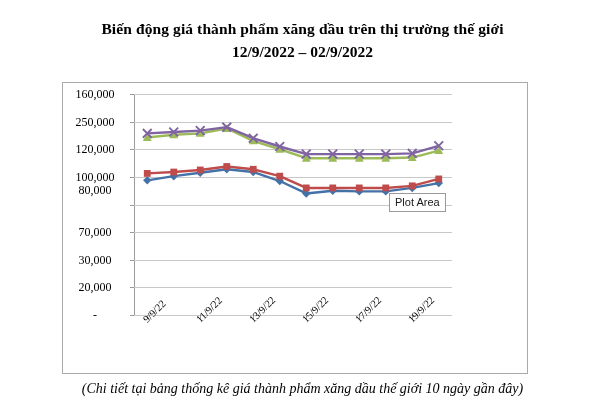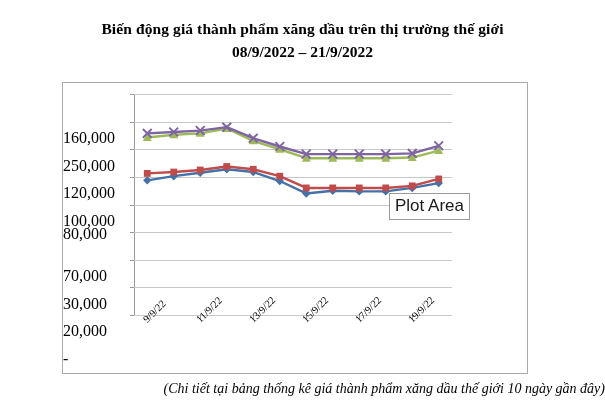--- a/index.html
+++ b/index.html
@@ -20,23 +20,23 @@
 
   
   .chart-frame{
     position:absolute;left:62px;top:82px;width:466px;height:292px;
     border:1px solid #aaaaaa;background:#ffffff;box-sizing:border-box;
   }
 
   
   .ylabels{position:absolute;left:0;top:0;width:70px;height:292px;}
   .ylabel{
-    position:absolute;right:6px;width:64px;text-align:left;
-    font-family:"Liberation Serif",serif;font-size:16px;color:#000;
-    transform:translateY(-50%);white-space:nowrap;margin-top:44px;
+    position:absolute;right:6px;width:64px;text-align:center;
+    font-family:"Liberation Serif",serif;font-size:12px;color:#000;
+    transform:translateY(-50%);white-space:nowrap;
   }
 
   
   .plot{
     position:absolute;left:71px;top:11px;width:318px;height:221px;
   }
   .gridline{
     position:absolute;left:0;width:100%;height:1px;background:#c8c8c8;
   }
   .axisline-v{
@@ -75,40 +75,40 @@
   .legend-label{
     position:absolute;left:38px;top:2px;width:84px;
     font-family:"Liberation Sans",sans-serif;font-size:11px;color:#262626;
     line-height:13px;
   }
 
   
   .plot-area-tip{
     position:absolute;left:389px;top:193px;
     background:#ffffff;border:1px solid #9a9a9a;
-    font-family:"Liberation Sans",sans-serif;font-size:17px;color:#1a1a1a;
+    font-family:"Liberation Sans",sans-serif;font-size:11px;color:#1a1a1a;
     padding:2px 5px 3px 5px;white-space:nowrap;
     box-shadow:0 0 0 0 rgba(0,0,0,0);
   }
 
   
   .caption{
-    position:absolute;left:0;top:381px;width:605px;text-align:right;
+    position:absolute;left:0;top:381px;width:605px;text-align:center;
     font-family:"Liberation Serif",serif;font-style:italic;font-size:14px;
     color:#000;
   }
 </style>
 </head>
 <body>
 
 <div id="root">
 
   <div class="title-block">
     <div class="title-line1">Biến động giá thành phẩm xăng dầu trên thị trường thế giới</div>
-    <div class="title-line2">08/9/2022 – 21/9/2022</div>
+    <div class="title-line2">12/9/2022 – 02/9/2022</div>
   </div>
 
   <div class="chart-frame">
     <div class="ylabels" id="ylabels">
         <div class="ylabel" style="top: 11px;">160,000</div>
         <div class="ylabel" style="top: 38.625px;">250,000</div>
         <div class="ylabel" style="top: 66.25px;">120,000</div>
         <div class="ylabel" style="top: 93.875px;">100,000</div>
         <div class="ylabel" style="top: 107px;">80,000</div>
         <div class="ylabel" style="top: 149.125px;">70,000</div>

